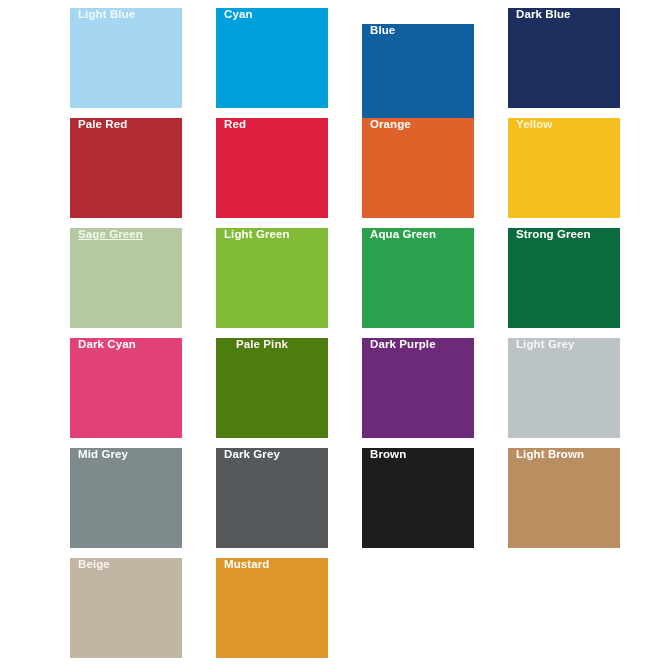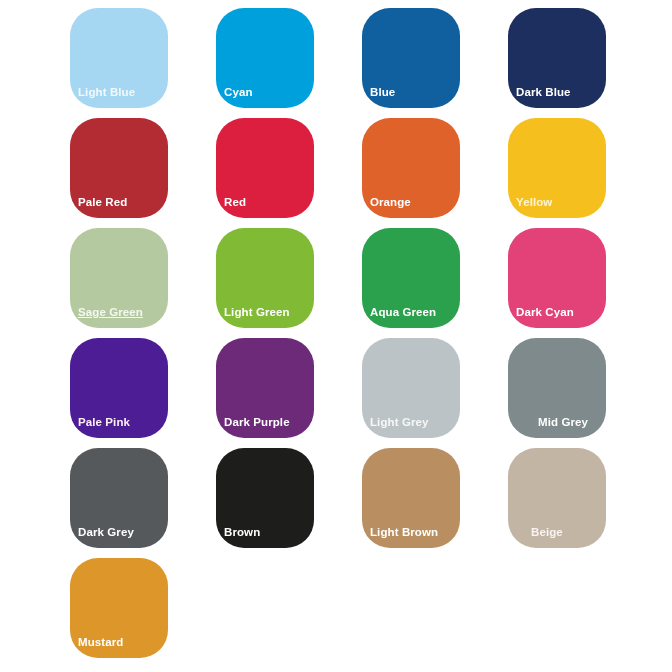--- a/index.html
+++ b/index.html
@@ -22,27 +22,25 @@
     display: grid;
     grid-template-columns: repeat(4, 98px);
     grid-template-rows: repeat(6, 100px);
     column-gap: 48px;
     row-gap: 10px;
     justify-content: start;
     align-content: start;
   }
   .swatch {
     position: relative;
-    width: 98px;
+    width: 112px;
     height: 100px;
     box-sizing: border-box;
     display: flex;
-    align-items: flex-end;
     overflow: hidden;
-    border-radius: 28px;
   }
   .swatch-label {
     display: block;
     width: 100%;
     box-sizing: border-box;
     padding: 0 4px 10px 8px;
     font-size: 11.5px;
     font-weight: bold;
     line-height: 12px;
     letter-spacing: 0.1px;
@@ -52,21 +50,21 @@
 </head>
 <body style="background: rgb(255, 255, 255);">
 
 <div id="palette-grid">
     <div class="swatch" style="background-color: rgb(165, 215, 242);">
       <span class="swatch-label" style="color: rgb(242, 249, 253);">Light Blue</span>
     </div>
     <div class="swatch" style="background-color: rgb(0, 160, 221);">
       <span class="swatch-label" style="color: rgb(255, 255, 255);">Cyan</span>
     </div>
-    <div class="swatch" style="background-color: rgb(16, 95, 159);">
+    <div class="swatch" style="background-color: rgb(16, 95, 159); margin-top: 16px;">
       <span class="swatch-label" style="color: rgb(255, 255, 255);">Blue</span>
     </div>
     <div class="swatch" style="background-color: rgb(28, 47, 94);">
       <span class="swatch-label" style="color: rgb(255, 255, 255);">Dark Blue</span>
     </div>
     <div class="swatch" style="background-color: rgb(179, 43, 51);">
       <span class="swatch-label" style="color: rgb(255, 255, 255);">Pale Red</span>
     </div>
     <div class="swatch" style="background-color: rgb(220, 31, 63);">
       <span class="swatch-label" style="color: rgb(255, 255, 255);">Red</span>
@@ -79,43 +77,46 @@
     </div>
     <div class="swatch" style="background-color: rgb(181, 201, 160);">
       <span class="swatch-label" style="color: rgb(244, 248, 239); text-decoration: underline;">Sage Green</span>
     </div>
     <div class="swatch" style="background-color: rgb(129, 187, 53);">
       <span class="swatch-label" style="color: rgb(255, 255, 255);">Light Green</span>
     </div>
     <div class="swatch" style="background-color: rgb(43, 161, 77);">
       <span class="swatch-label" style="color: rgb(255, 255, 255);">Aqua Green</span>
     </div>
+    <div class="swatch" style="background-color: rgb(11, 107, 62);">
+      <span class="swatch-label" style="color: rgb(255, 255, 255);">Strong Green</span>
+    </div>
     <div class="swatch" style="background-color: rgb(226, 66, 119);">
       <span class="swatch-label" style="color: rgb(255, 255, 255);">Dark Cyan</span>
     </div>
-    <div class="swatch" style="background-color: #4c1d95;">
+    <div class="swatch" style="background-color: #4d7c0f; padding-left: 12px;">
       <span class="swatch-label" style="color: rgb(253, 240, 245);">Pale Pink</span>
     </div>
     <div class="swatch" style="background-color: rgb(108, 42, 120);">
       <span class="swatch-label" style="color: rgb(255, 255, 255);">Dark Purple</span>
     </div>
     <div class="swatch" style="background-color: rgb(188, 195, 198);">
       <span class="swatch-label" style="color: rgb(246, 248, 248);">Light Grey</span>
     </div>
     <div class="swatch" style="background-color: rgb(126, 138, 140);">
-      <span class="swatch-label" style="color: rgb(255, 255, 255); margin-left: 22px;">Mid Grey</span>
+      <span class="swatch-label" style="color: rgb(255, 255, 255);">Mid Grey</span>
     </div>
     <div class="swatch" style="background-color: rgb(85, 89, 91);">
       <span class="swatch-label" style="color: rgb(255, 255, 255);">Dark Grey</span>
     </div>
     <div class="swatch" style="background-color: rgb(29, 29, 27);">
       <span class="swatch-label" style="color: rgb(255, 255, 255);">Brown</span>
     </div>
     <div class="swatch" style="background-color: rgb(185, 143, 97);">
       <span class="swatch-label" style="color: rgb(255, 255, 255);">Light Brown</span>
     </div>
-    <div class="swatch" style="background-color: rgb(195, 181, 164); padding-left: 15px;">
+    <div class="swatch" style="background-color: rgb(195, 181, 164);">
       <span class="swatch-label" style="color: rgb(248, 245, 241);">Beige</span>
     </div>
     <div class="swatch" style="background-color: rgb(221, 150, 42);">
       <span class="swatch-label" style="color: rgb(255, 255, 255);">Mustard</span>
     </div>
   </div>
 
 </body></html>

